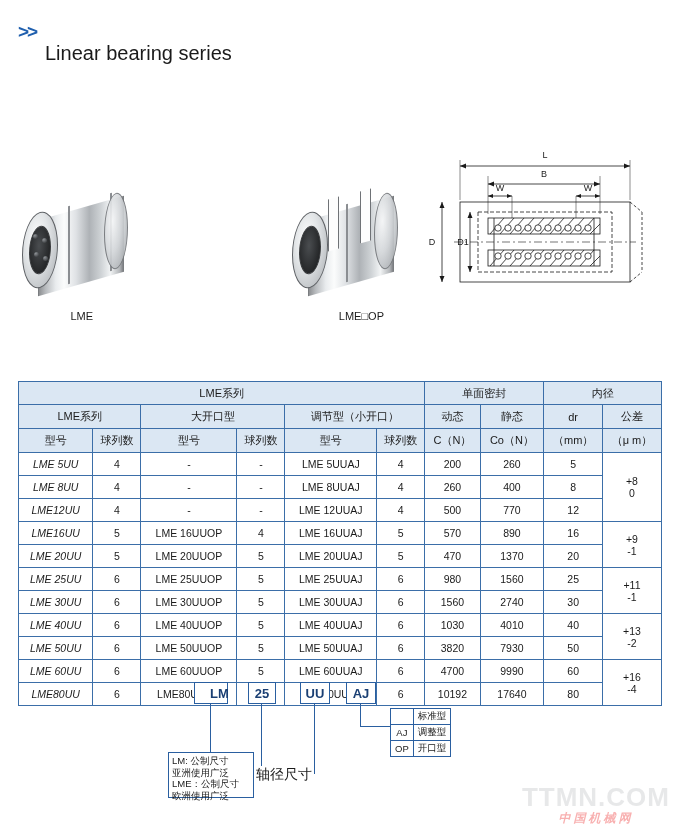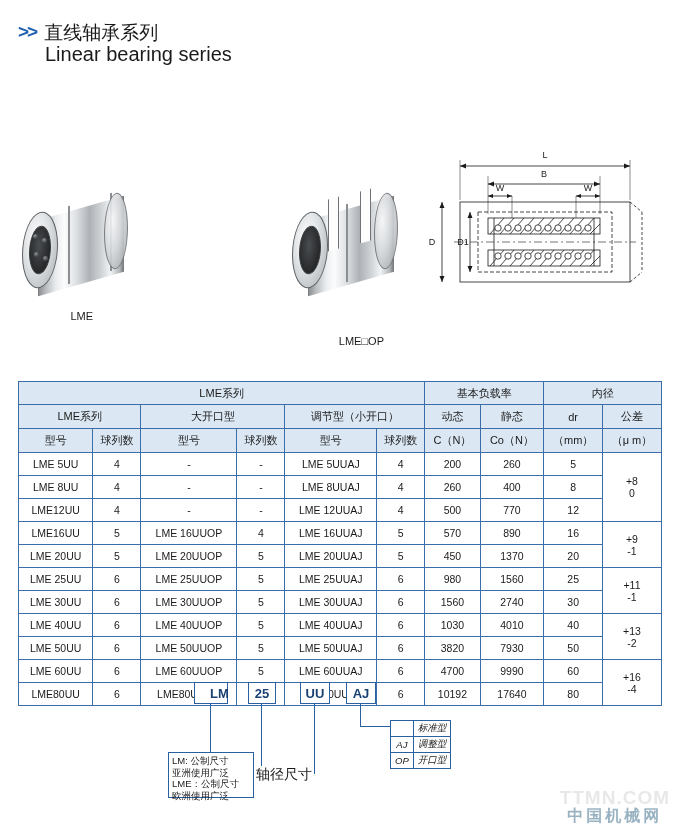--- a/index.html
+++ b/index.html
@@ -64,21 +64,21 @@
     border: 1px solid #3b6ea8;
     text-align: center;
     padding: 0;
     height: 24px;
     color: #1a1a1a;
     font-weight: normal;
   }
   table.spec thead th { background: #dbe7f3; font-size: 11px; }
   table.spec thead tr:nth-child(1) th { height: 23px; }
   table.spec tbody td { background: #ffffff; height: 23px; }
-  td.model { text-align: left; padding-left: 10px; }
+  td.model { text-align: left; padding-left: 10px; font-style: italic; }
   .tol { line-height: 12px; font-size: 10.5px; }
   .tol .up { display: block; }
   .tol .dn { display: block; }
 
   
   .legend { position: absolute; left: 160px; top: 682px; width: 430px; height: 145px; font-size: 9.5px; }
   .codebox {
     position: absolute; border: 1px solid #2a5fa0; background: #fff;
     font-weight: bold; font-size: 13px; color: #1a3f73;
     display: flex; align-items: center; justify-content: center;
@@ -91,32 +91,31 @@
   }
   .lgtext { position: absolute; font-size: 14px; line-height: 12px; color: #1a1a1a; }
   .lline { position: absolute; background: #2a5fa0; }
 
   .opt-table { position: absolute; border-collapse: collapse; font-size: 9.5px; }
   .opt-table td { border: 1px solid #2a5fa0; padding: 1px 4px; height: 14px; color: #1a1a1a; white-space: nowrap; }
   .opt-table td.k { text-align: center; width: 20px; }
 
   
   .wm { position: absolute; right: 10px; bottom: 6px; text-align: center; opacity: .42; }
-  .wm .l1 { font-size: 19px; font-weight: bold; color: #c8c9cb; letter-spacing: 1px; }
-  .wm .l2 { font-size: 16px; font-weight: bold; color: #0c4a6e; letter-spacing: 3px; margin-top: -3px; }
+  .wm .l1 { font-size: 26px; font-weight: bold; color: #c8c9cb; letter-spacing: 1px; }
+  .wm .l2 { font-size: 12px; font-weight: bold; color: #ef4444; letter-spacing: 3px; margin-top: -3px; font-style: italic; }
 </style>
 </head>
 <body>
 
 <div class="page">
 
   <div class="header">
     <div class="hdr-row">
       <span class="chev">&gt;&gt;</span>
-      <span class="title-cn">直线轴承系列</span>
     </div>
     <div class="title-en">Linear bearing series</div>
   </div>
 
   <div class="bearings">
 
     <div class="brg" style="left:18px; top:14px; width:110px; height:110px;">
       <div class="body3d" style="position:absolute; left:0; top:0;">
         <div class="cyl" style="left:20px; top:14px; width:86px; height:76px; transform:skewY(-16deg);"></div>
         <div class="ellipse-face" style="left:4px; top:18px; width:36px; height:76px; transform:skewY(-16deg);"></div>
@@ -136,21 +135,21 @@
     <div class="brg" style="left:288px; top:14px; width:110px; height:110px;">
       <div class="body3d" style="position:absolute; left:0; top:0;">
         <div class="cyl" style="left:20px; top:14px; width:86px; height:76px; transform:skewY(-16deg);"></div>
         <div class="ellipse-face" style="left:4px; top:18px; width:36px; height:76px; transform:skewY(-16deg);"></div>
         <div class="bore" style="left:11px; top:32px; width:22px; height:48px; transform:skewY(-16deg);"></div>
         <div class="slot" style="left:40px; top:4px; width:11px; height:52px; transform:skewY(-16deg); background:#fdfdfd;"></div>
         <div class="slot" style="left:72px; top:-4px; width:11px; height:52px; transform:skewY(-16deg); background:#fdfdfd;"></div>
         <div class="groove" style="left:58px; top:10px; width:1.5px; height:78px; transform:skewY(-16deg);"></div>
         <div class="ellipse-top" style="left:86px; top:-1px; width:24px; height:76px; transform:skewY(-16deg); opacity:.9;"></div>
       </div>
-      <div class="brg-label" style="left:2px; top:116px; width:94px;margin-top:25px;">LME□OP</div>
+      <div class="brg-label" style="left:2px; top:116px; width:94px;">LME□OP</div>
     </div>
   </div>
 
   <div class="tech">
     <svg width="250" height="190" viewBox="0 0 250 190">
       <g stroke="#1a1a1a" fill="none" stroke-width="0.8">
 
         <rect x="40" y="62" width="170" height="80"></rect>
 
         <rect x="58" y="72" width="134" height="60" stroke-dasharray="4,2"></rect>
@@ -253,21 +252,21 @@
         <text x="43" y="105">D1</text>
       </g>
     </svg>
   </div>
 
   <div class="tblwrap">
     <table class="spec">
       <thead>
         <tr>
           <th colspan="6">LME系列</th>
-          <th colspan="2">基本负载率</th>
+          <th colspan="2">单面密封</th>
           <th colspan="2">内径</th>
         </tr>
         <tr>
           <th colspan="2">LME系列</th>
           <th colspan="2">大开口型</th>
           <th colspan="2">调节型（小开口）</th>
           <th>动态</th>
           <th>静态</th>
           <th>dr</th>
           <th>公差</th>
@@ -338,21 +337,21 @@
             <span class="dn">-1</span>
           </td>
         </tr>
         <tr>
           <td class="model">LME 20UU</td>
           <td>5</td>
           <td>LME 20UUOP</td>
           <td>5</td>
           <td>LME 20UUAJ</td>
           <td>5</td>
-          <td>450</td>
+          <td>470</td>
           <td>1370</td>
           <td>20</td>
         </tr>
         <tr>
           <td class="model">LME 25UU</td>
           <td>6</td>
           <td>LME 25UUOP</td>
           <td>5</td>
           <td>LME 25UUAJ</td>
           <td>6</td>
@@ -444,21 +443,21 @@
     <div class="lline" style="left:200px; top:22px; width:1px; height:22px;"></div>
     <div class="lline" style="left:200px; top:44px; width:30px; height:1px;"></div>
 
     <div class="lgbox" style="left:8px; top:70px; width:86px; height:46px; align-items:flex-start; justify-content:flex-start; text-align:left; line-height:11.5px;">
       <span>LM: 公制尺寸<br>亚洲使用广泛<br>LME：公制尺寸<br>欧洲使用广泛</span>
     </div>
 
     <div class="lgtext" style="left:96px; top:86px;">轴径尺寸</div>
 
 
-    <table class="opt-table" style="left:230px; top:38px;font-style:italic;">
+    <table class="opt-table" style="left:230px; top:26px;">
       <tbody>
           <tr>
         <td class="k"></td>
         <td>标准型</td>
       </tr>
       <tr>
         <td class="k">AJ</td>
         <td>调整型</td>
       </tr>
       <tr>

